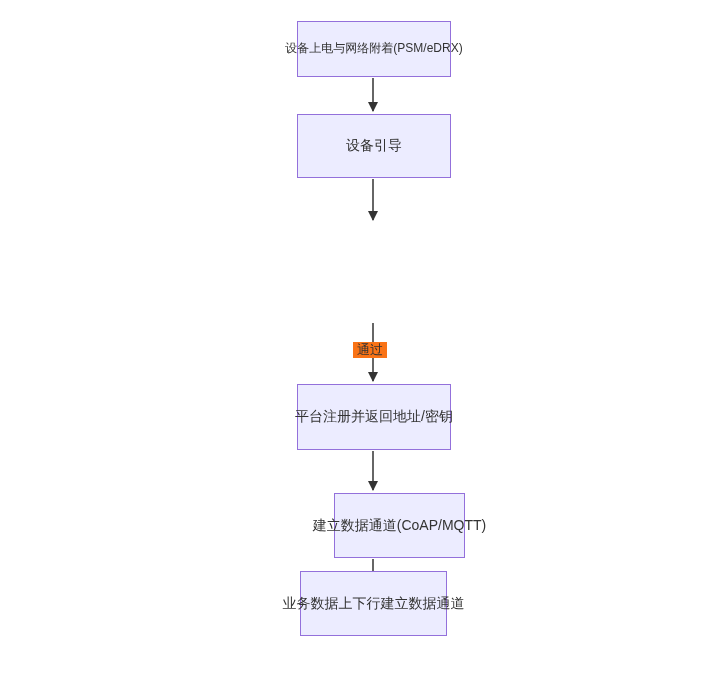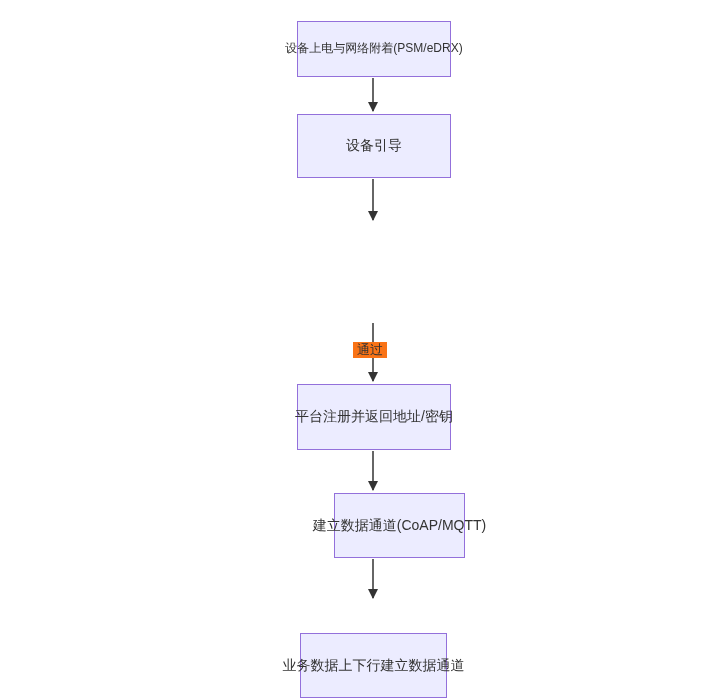--- a/index.html
+++ b/index.html
@@ -35,21 +35,21 @@
     justify-content: center;
     text-align: center;
     line-height: 1.55;
     font-size: 14px;
   }
   .node span { display: block; white-space: nowrap; }
   .n1 { left: 297px; top: 21px;  width: 154px; height: 56px; font-size: 12px; line-height: 1.6; }
   .n2 { left: 297px; top: 114px; width: 154px; height: 64px; gap: 32px; }
   .n4 { left: 297px; top: 384px; width: 154px; height: 66px; }
   .n5 { left: 297px; top: 493px; width: 131px; height: 65px; margin-left: 37px; }
-  .n6 { left: 300px; top: 633px; width: 147px; height: 65px; }
+  .n6 { left: 300px; top: 571px; width: 147px; height: 65px; }
   .diamond-wrap {
     position: absolute;
     left: 322px;
     top: 222px;
     width: 102px;
     height: 101px;
   }
   .diamond-shape {
     position: absolute;
     left: 15px;

